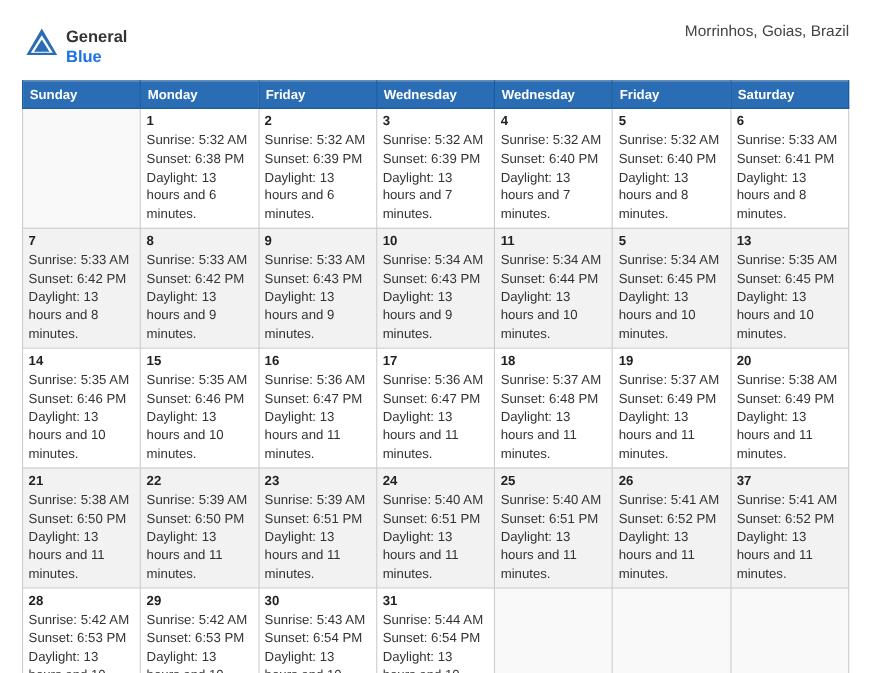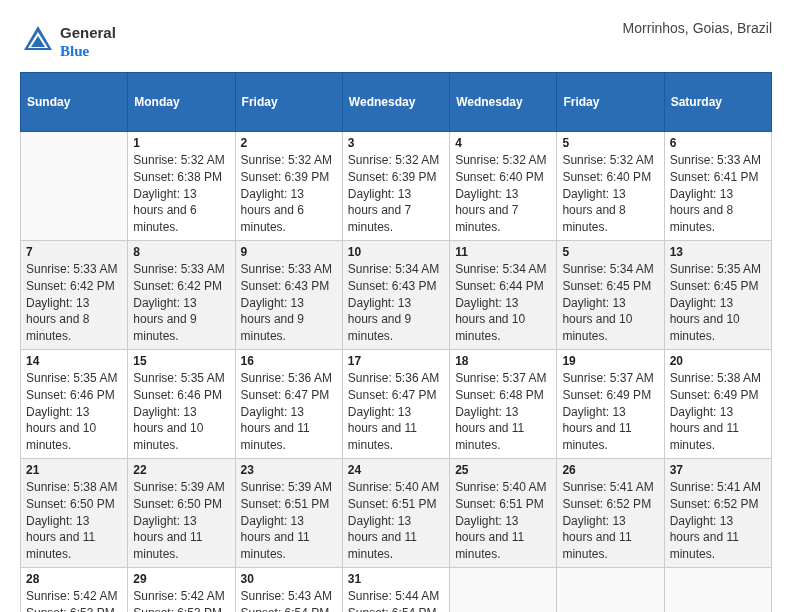--- a/index.html
+++ b/index.html
@@ -23,21 +23,21 @@
       justify-content: space-between;
       align-items: flex-start;
       margin-bottom: 10px;
     }
     .logo {
       display: flex;
       align-items: center;
       margin-top: 4px;
     }
     .logo-general { color: #333; }
-    .logo-blue { color: #1a73e8; font-family: Liberation Serif, serif; }
+    .logo-blue { color: #1a73e8; }
     .title-block {
       text-align: right;
     }
     .month-title {
       font-size: 32px;
       font-weight: bold;
       color: #222;
       line-height: 1.1;
     }
     .location {
@@ -49,21 +49,21 @@
       flex: 1;
       border: 1px solid #ccc;
       border-collapse: collapse;
       width: 100%;
       table-layout: fixed;
     }
     .calendar th {
       background-color: #2a6db5;
       color: #fff;
       text-align: left;
-      padding: 22px 6px;
+      padding: 5px 6px;
       font-size: 12px;
       font-weight: bold;
       border: 1px solid #1a5a9a;
     }
     .calendar td {
       vertical-align: top;
       border: 1px solid #ccc;
       padding: 4px 5px;
       font-size: 9.5px;
       color: #333;

